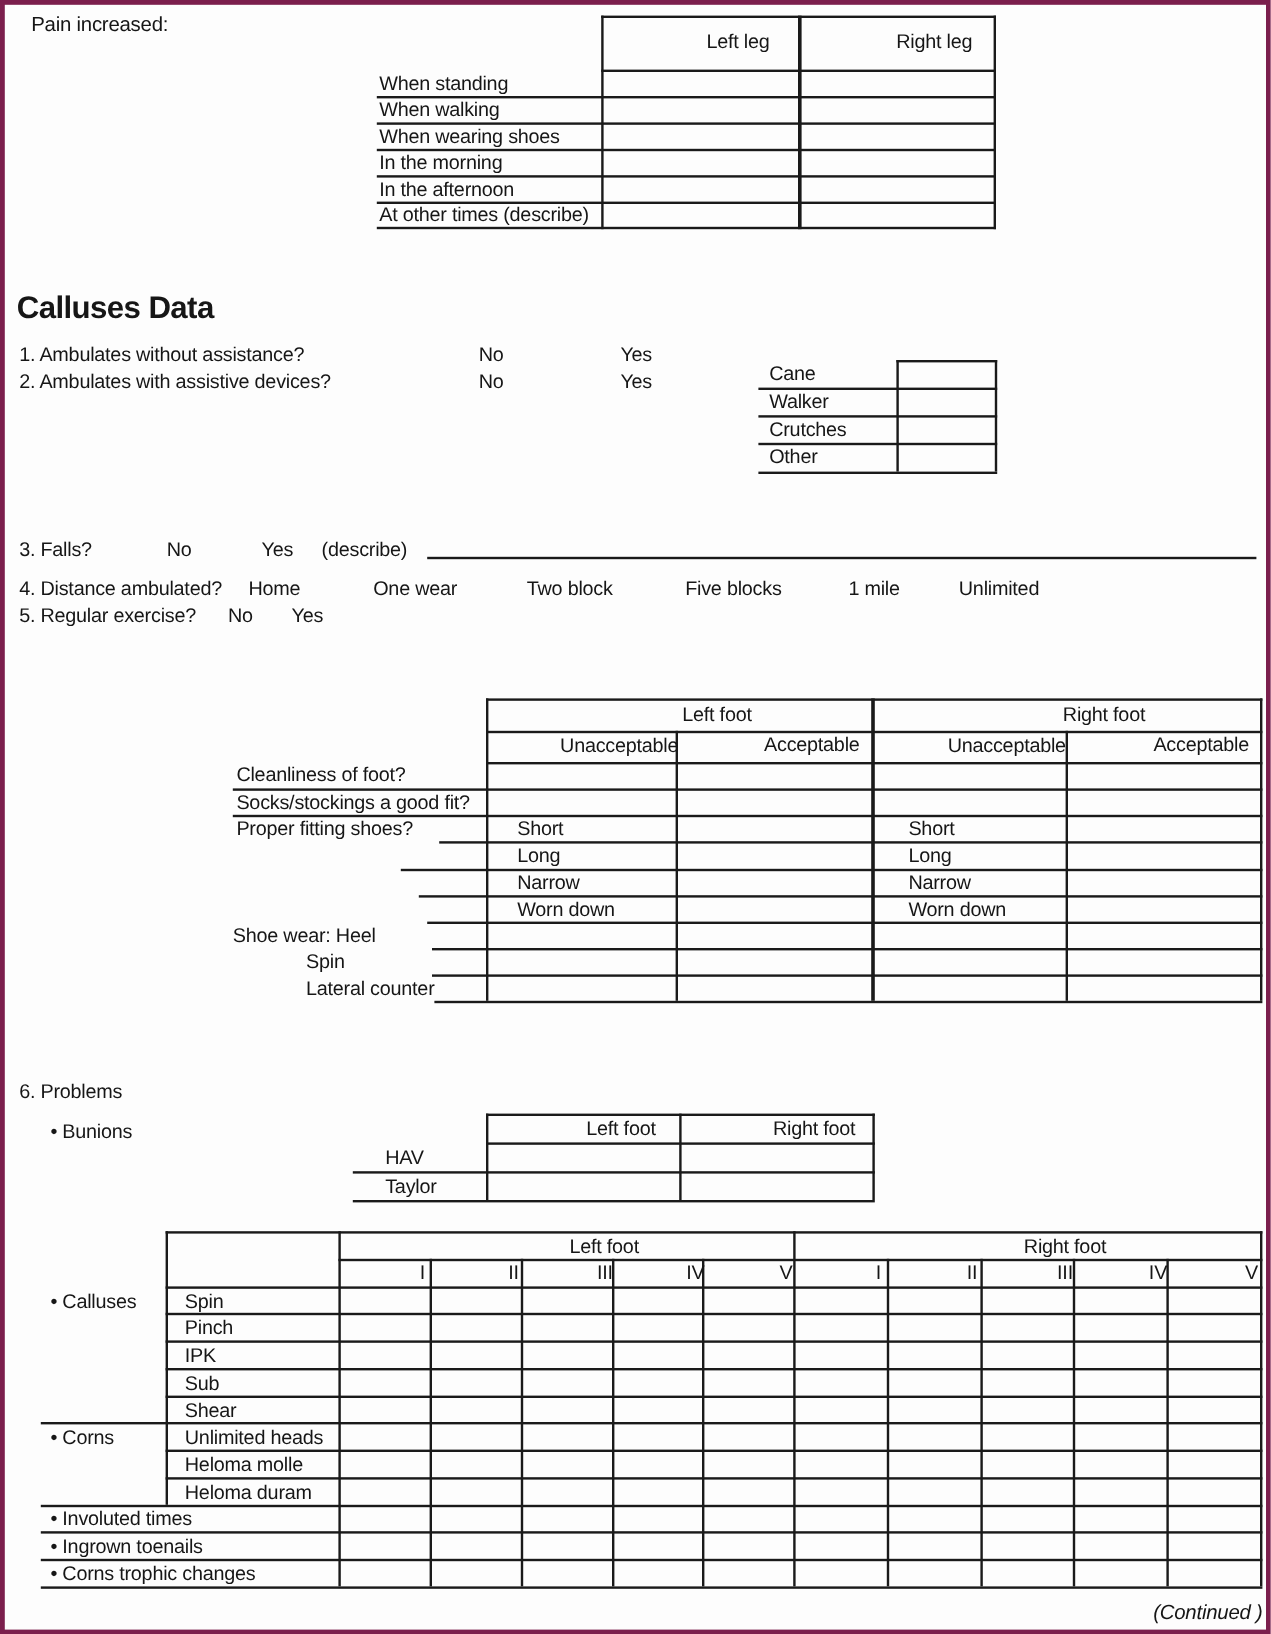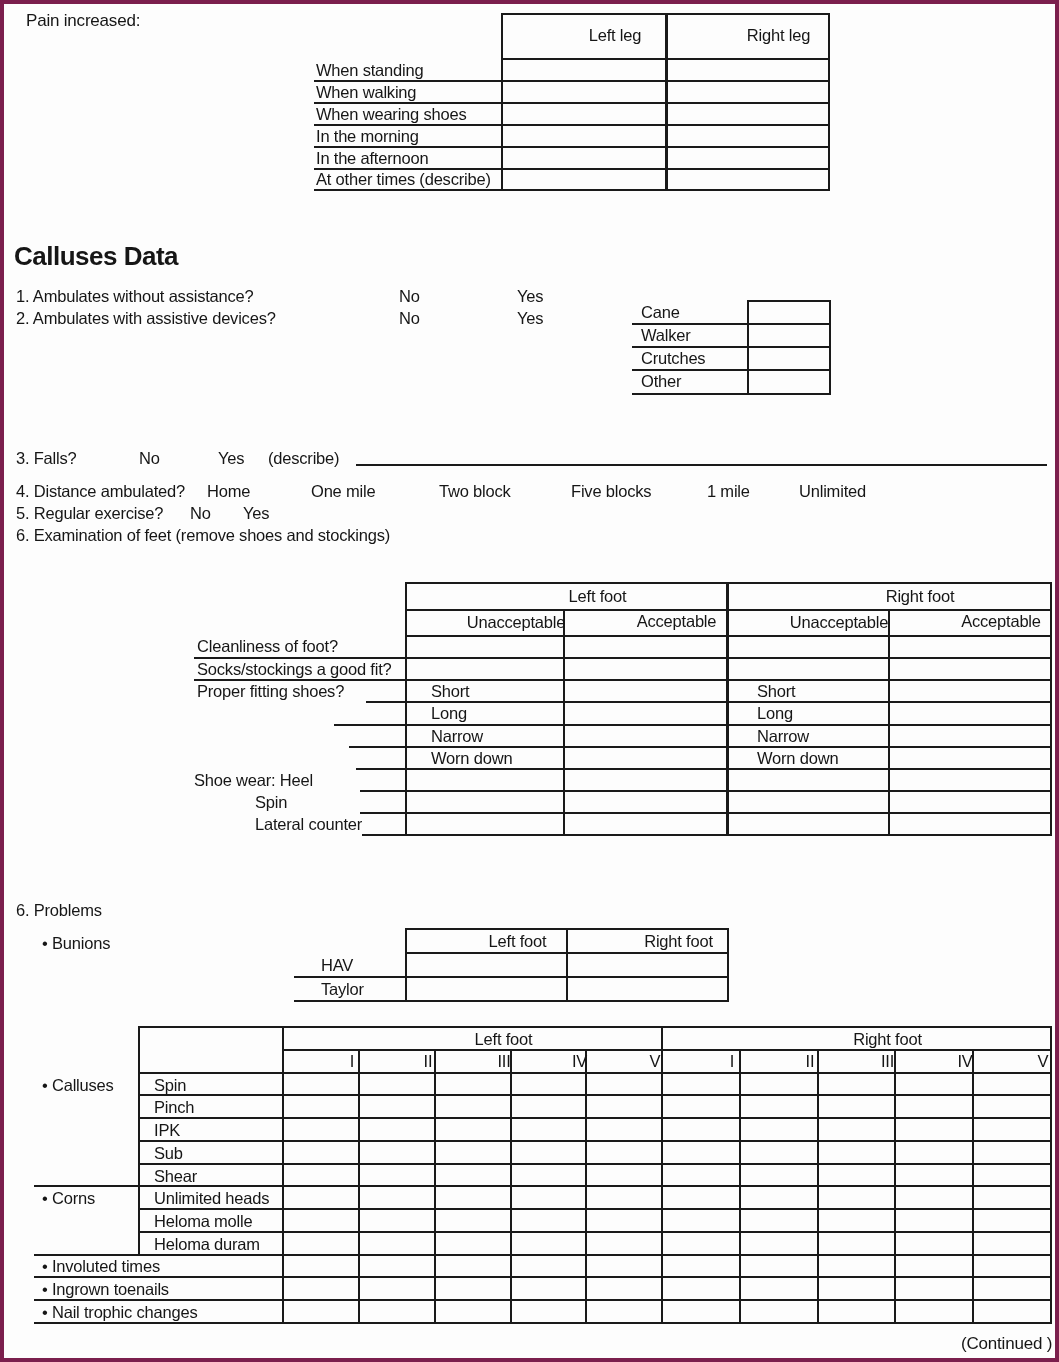--- a/index.html
+++ b/index.html
@@ -7,21 +7,21 @@
     position:relative; width:1059px; height:1362px;
     background:#fdfdfd; border:4px solid #7b1f4d; box-sizing:border-box;
     font-family:"Liberation Sans", sans-serif; color:#161616; overflow:hidden;
   }
   .t { position:absolute; white-space:nowrap; font-size:16.5px; line-height:20px; letter-spacing:-0.2px; }
   .c { text-align:center;margin-left:32px; }
   .h { position:absolute; border-top:2px solid #1a1a1a; height:0; }
   .v { position:absolute; border-left:2px solid #1a1a1a; width:0; }
   .vthick { border-left-width:3px; }
   .heading { font-size:26px; font-weight:bold; line-height:28px; letter-spacing:-0.5px; }
-  .italic { }
+  .italic { font-style:italic; }
 </style>
 </head>
 <body>
 
 <div id="page" style="border-color: rgb(123, 31, 77);">
 
   <div class="t" style="left:22px;top:7px;font-size:17px">Pain increased:</div>
 
   <i class="h" style="left:497px;top:9px;width:329px"></i>
   <i class="h" style="left:497px;top:54px;width:329px"></i>
@@ -68,30 +68,29 @@
   <div class="t" style="left:637px;top:367px">Other</div>
 
   <div class="t" style="left:12px;top:444px">3. Falls?</div>
   <div class="t" style="left:135px;top:444px">No</div>
   <div class="t" style="left:214px;top:444px">Yes</div>
   <div class="t" style="left:264px;top:444px">(describe)</div>
   <i class="h" style="left:352px;top:460px;width:691px"></i>
 
   <div class="t" style="left:12px;top:477px">4. Distance ambulated?</div>
   <div class="t" style="left:203px;top:477px">Home</div>
-  <div class="t" style="left:307px;top:477px">One mile</div>
+  <div class="t" style="left:307px;top:477px">One wear</div>
   <div class="t" style="left:435px;top:477px">Two block</div>
   <div class="t" style="left:567px;top:477px">Five blocks</div>
   <div class="t" style="left:703px;top:477px">1 mile</div>
   <div class="t" style="left:795px;top:477px">Unlimited</div>
 
   <div class="t" style="left:12px;top:499px">5. Regular exercise?</div>
   <div class="t" style="left:186px;top:499px">No</div>
   <div class="t" style="left:239px;top:499px">Yes</div>
-  <div class="t" style="left:12px;top:521px">6. Examination of feet (remove shoes and stockings)</div>
 
   <i class="h" style="left:401px;top:578px;width:647px"></i>
   <i class="h" style="left:401px;top:605px;width:647px"></i>
   <i class="h" style="left:401px;top:631px;width:647px"></i>
   <i class="h" style="left:190px;top:653px;width:858px"></i>
   <i class="h" style="left:190px;top:675px;width:858px"></i>
   <i class="h" style="left:362px;top:697px;width:686px"></i>
   <i class="h" style="left:330px;top:720px;width:718px"></i>
   <i class="h" style="left:345px;top:742px;width:703px"></i>
   <i class="h" style="left:352px;top:764px;width:696px"></i>
@@ -191,17 +190,17 @@
   <div class="t" style="left:150px;top:1139px">Sub</div>
   <div class="t" style="left:150px;top:1162px">Shear</div>
 
   <div class="t" style="left:38px;top:1184px">• Corns</div>
   <div class="t" style="left:150px;top:1184px">Unlimited heads</div>
   <div class="t" style="left:150px;top:1207px">Heloma molle</div>
   <div class="t" style="left:150px;top:1230px">Heloma duram</div>
 
   <div class="t" style="left:38px;top:1252px">• Involuted times</div>
   <div class="t" style="left:38px;top:1275px">• Ingrown toenails</div>
-  <div class="t" style="left:38px;top:1298px">• Nail trophic changes</div>
+  <div class="t" style="left:38px;top:1298px">• Corns trophic changes</div>
 
   <div class="t italic" style="left:957px;top:1330px;font-size:17px">(Continued )</div>
 
 </div>
 
 </body></html>

